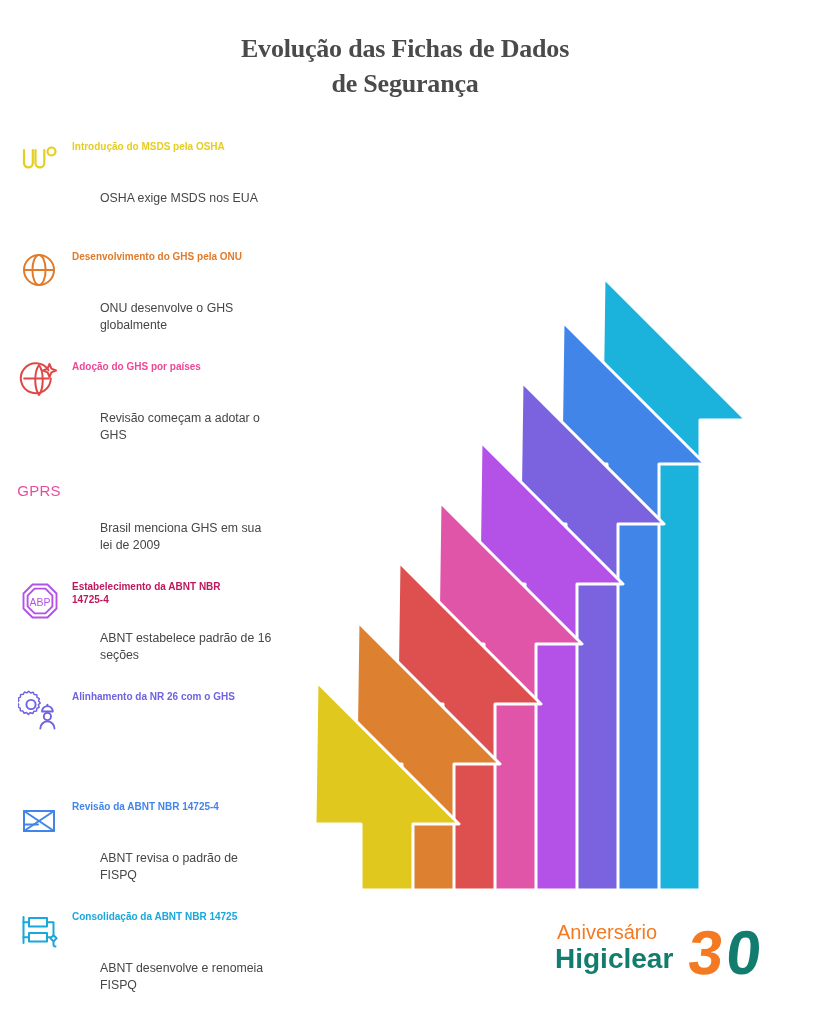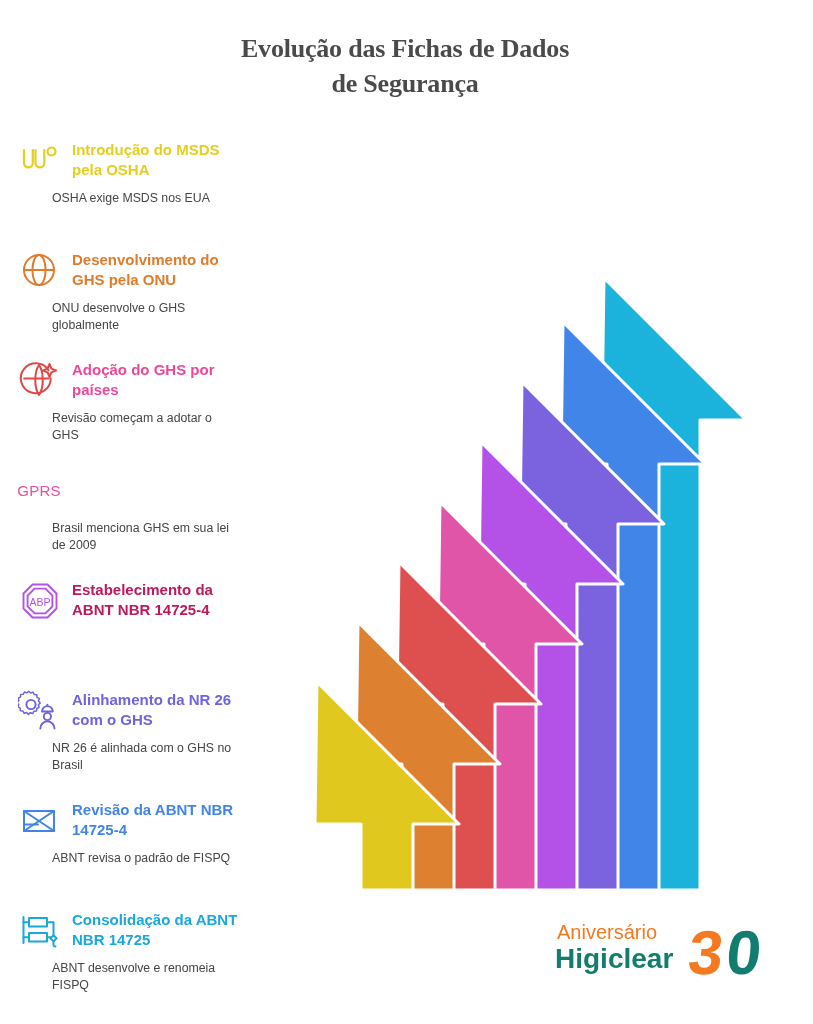--- a/index.html
+++ b/index.html
@@ -58,28 +58,28 @@
   }
   .item .ico {
     width: 44px;
     height: 44px;
     flex: 0 0 44px;
     display: block;
     margin-top: 1px;
   }
   .item .ico svg { display: block; width: 44px; height: 44px; }
   .item .heading {
-    font-size: 15px;
+    font-size: 10px;
     font-weight: bold;
     line-height: 1.33;
     padding-top: 2px;
     max-width: 180px;
   }
   .item .desc {
-    margin: 7px 0 0 52px;
+    margin: 7px 0 0 100px;
     font-size: 12.3px;
     line-height: 1.38;
     color: #464646;
     max-width: 180px;
   }
 
   
   .chart {
     position: absolute;
     left: 276px;
@@ -177,39 +177,39 @@
           <svg viewBox="0 0 44 44">
             <g fill="none" stroke="#B452E8" stroke-width="1.9" stroke-linejoin="round">
               <polygon points="14.5,5.5 29.5,5.5 38.5,14.5 38.5,29.5 29.5,38.5 14.5,38.5 5.5,29.5 5.5,14.5"></polygon>
               <polygon points="16.6,9.6 27.4,9.6 34.4,16.6 34.4,27.4 27.4,34.4 16.6,34.4 9.6,27.4 9.6,16.6"></polygon>
             </g>
             <text x="22" y="26.5" text-anchor="middle" font-family="Liberation Sans, sans-serif" font-size="10.5" fill="#B452E8">ABP</text>
           </svg>
         </span>
         <span class="heading" style="color:#be185d">Estabelecimento da ABNT NBR 14725-4</span>
       </div>
+      <div class="desc">ABNT estabelece padrão de 16 seções</div>
     </div>
 
     <div class="item">
       <div class="row">
         <span class="ico">
           <svg viewBox="0 0 44 44">
             <g fill="none" stroke="#6E63E0" stroke-width="1.9" stroke-linecap="round" stroke-linejoin="round">
               <path d="M17 3.5 l2.4 2.3 3.2 -1 1.5 3 3.3 .3 .2 3.3 3 1.6 -1.1 3.1 2.2 2.5 -2.4 2.3 1 3.2 -3 1.5 -.3 3.3 -3.3 .2 -1.6 3 -3.1 -1.1 -2.5 2.2 -2.3 -2.4 -3.2 1 -1.5 -3 -3.3 -.3 -.2 -3.3 -3 -1.6 1.1 -3.1 -2.2 -2.5 2.4 -2.3 -1 -3.2 3 -1.5 .3 -3.3 3.3 -.2 1.6 -3 3.1 1.1 z" transform="translate(-2.5,-0.5) scale(0.78)"></path>
               <circle cx="13" cy="15.5" r="4.6"></circle>
               <path d="M24 22.5 a5.4 5.4 0 0 1 10.8 0 z"></path>
               <line x1="29.4" y1="15.6" x2="29.4" y2="17.1"></line>
               <circle cx="29.4" cy="27.5" r="3.6"></circle>
               <path d="M22.3 39.5 a7.1 7.1 0 0 1 14.2 0"></path>
             </g>
           </svg>
         </span>
         <span class="heading" style="color:#6E63E0">Alinhamento da NR 26 com o GHS</span>
       </div>
-      <div class="desc">NR 26 é alinhada com o GHS no Brasil</div>
     </div>
 
     <div class="item">
       <div class="row">
         <span class="ico">
           <svg viewBox="0 0 44 44">
             <g fill="none" stroke="#4285E8" stroke-width="2" stroke-linecap="round" stroke-linejoin="round">
               <rect x="6" y="12" width="30" height="20"></rect>
               <line x1="6" y1="12" x2="36" y2="32"></line>
               <line x1="36" y1="12" x2="6" y2="32"></line>

